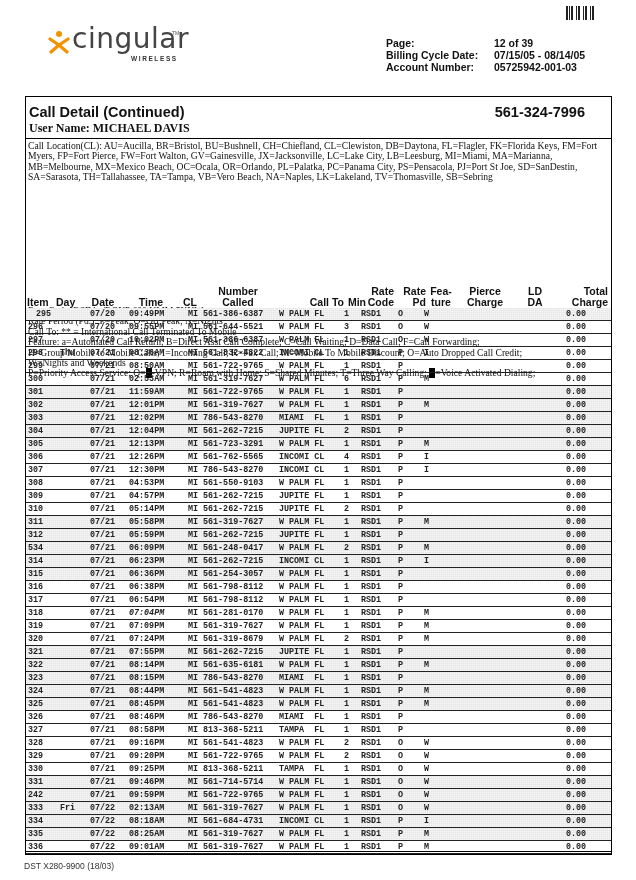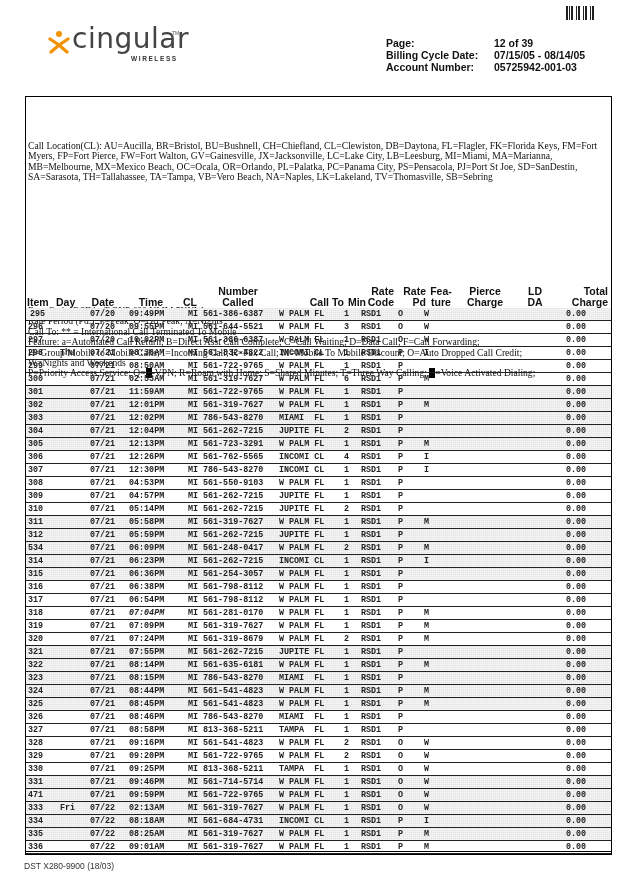--- a/index.html
+++ b/index.html
@@ -69,20 +69,25 @@
       <span class="lbl">Billing Cycle Date:</span>
       <span class="val">07/15/05 - 08/14/05</span>
     </div>
     <div class="row">
       <span class="lbl">Account Number:</span>
       <span class="val">05725942-001-03</span>
     </div>
   </div>
 
 <div class="frame">
+  <div class="title-box">
+    <div class="title">Call Detail (Continued)</div>
+    <div class="phone">561-324-7996</div>
+    <div class="user">User Name: MICHAEL DAVIS</div>
+  </div>
 
   <div class="legend">Call Location(CL):  AU=Aucilla, BR=Bristol, BU=Bushnell, CH=Chiefland, CL=Clewiston, DB=Daytona, FL=Flagler, FK=Florida Keys, FM=Fort Myers, FP=Fort Pierce, FW=Fort Walton, GV=Gainesville, JX=Jacksonville, LC=Lake City, LB=Leesburg, MI=Miami, MA=Marianna, MB=Melbourne, MX=Mexico Beach, OC=Ocala, OR=Orlando, PL=Palatka, PC=Panama City, PS=Pensacola, PJ=Port St Joe, SD=SanDestin, SA=Sarasota, TH=Tallahassee, TA=Tampa, VB=Vero Beach, NA=Naples, LK=Lakeland, TV=Thomasville, SB=Sebring</div>
 
   <div class="rate">
     <div>Rate Code: RSD1=/RGNP 600 UMM 5KNW</div>
     <div>Rate Period (Pd.): P=Peak, O=Off Peak, N=Nights</div>
     <div>Call To: ** = International Call Terminated To Mobile</div>
     <div>Feature: a=Automated Call Return; B=Direct Asst Call Complete; C=Call Waiting; D=Data Call; F=Call Forwarding;</div>
     <div>H=Group Mobile to Mobile Calls; I=Incoming Call; K=Fax Call; M=Mobile To Mobile Discount; O=Auto Dropped Call Credit;</div>
     <div>W=Nights and Weekends</div>
@@ -142,21 +147,21 @@
         <div style="position:static">LD</div>
         <div style="position:static">DA</div>
       </div>
       <div class="r" style="left: 536px; width: 46px;">
         <div style="position:static">Total</div>
         <div style="position:static">Charge</div>
       </div>
     </div>
   <div class="rows" id="rows">
       <div class="trow shaded">
-        <span style="left: 4px;">295</span>
+        <span style="left: 10px;">295</span>
         <span style="left: 34px;"></span>
         <span style="left: 64px;">07/20</span>
         <span style="left: 103px;">09:49PM</span>
         <span style="left: 162px;">MI</span>
         <span style="left: 177px;">561-386-6387</span>
         <span style="left: 253px;">W PALM FL</span>
         <span style="left: 318px;">1</span>
         <span style="left: 335px;">RSD1</span>
         <span style="left: 372px;">O</span>
         <span style="left: 398px;">W</span>
@@ -734,21 +739,21 @@
         <span style="left: 253px;">W PALM FL</span>
         <span style="left: 318px;">1</span>
         <span style="left: 335px;">RSD1</span>
         <span style="left: 372px;">O</span>
         <span style="left: 398px;">W</span>
         <span style="left: 430px;"></span>
         <span style="left: 494px;"></span>
         <span style="left: 540px;">0.00</span>
       </div>
       <div class="trow shaded">
-        <span style="left: 2px;">471</span>
+        <span style="left: 2px;">242</span>
         <span style="left: 34px;"></span>
         <span style="left: 64px;">07/21</span>
         <span style="left: 103px;">09:59PM</span>
         <span style="left: 162px;">MI</span>
         <span style="left: 177px;">561-722-9765</span>
         <span style="left: 253px;">W PALM FL</span>
         <span style="left: 318px;">1</span>
         <span style="left: 335px;">RSD1</span>
         <span style="left: 372px;">O</span>
         <span style="left: 398px;">W</span>

